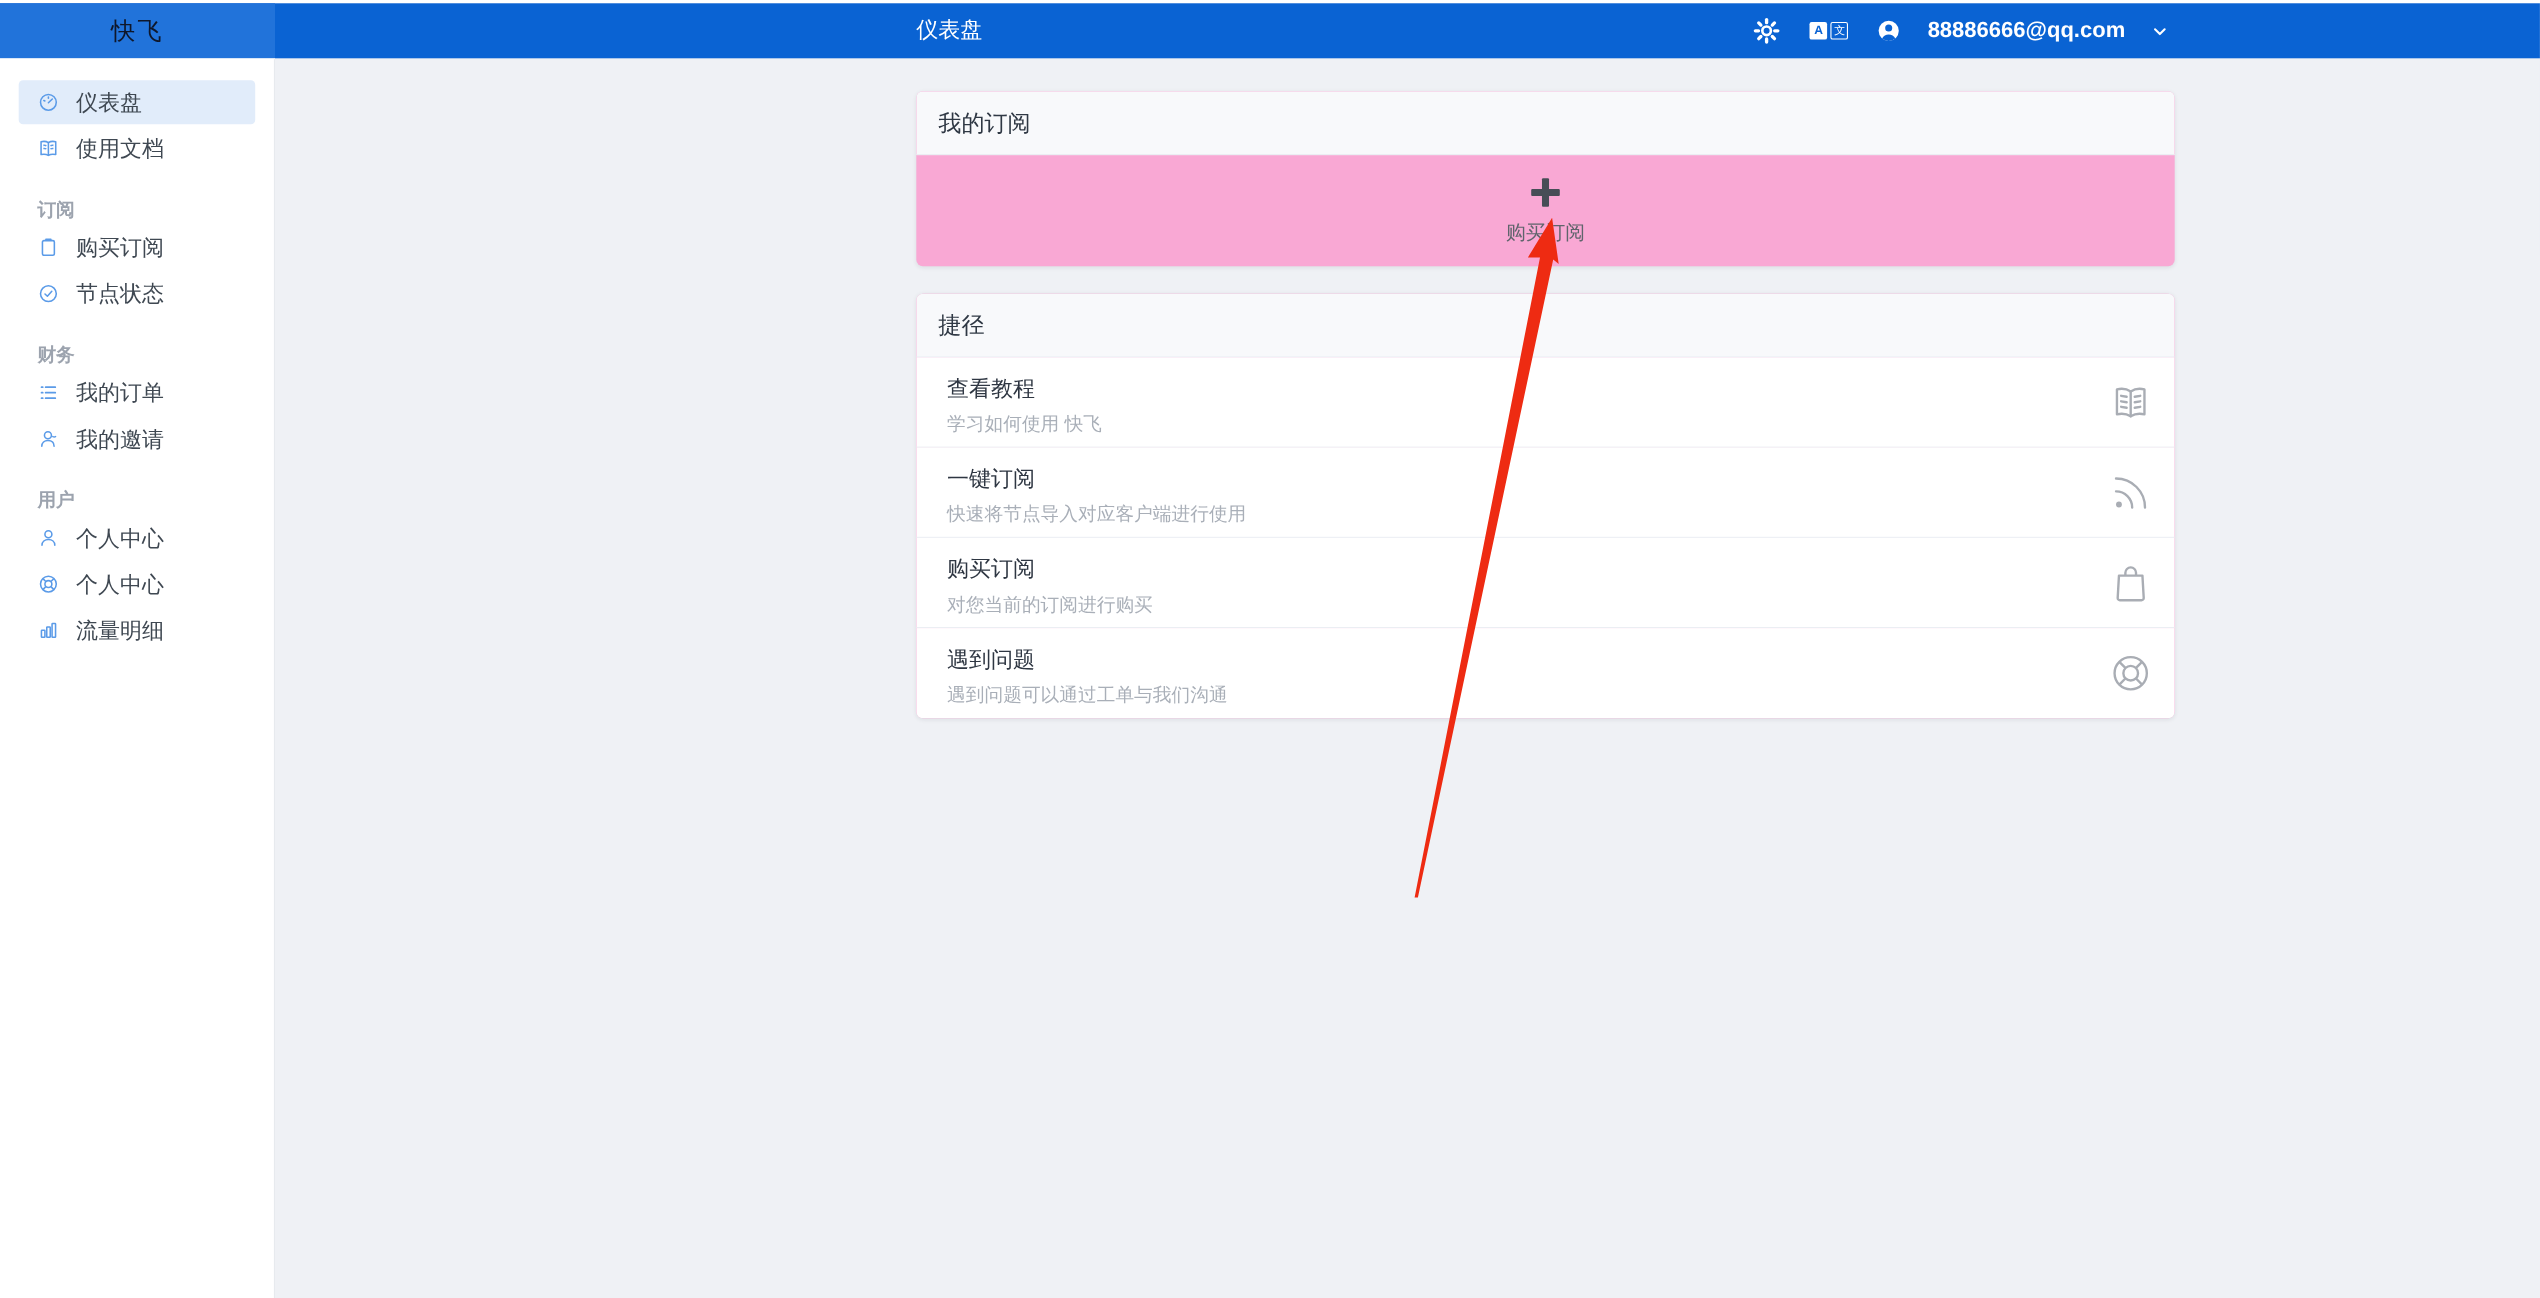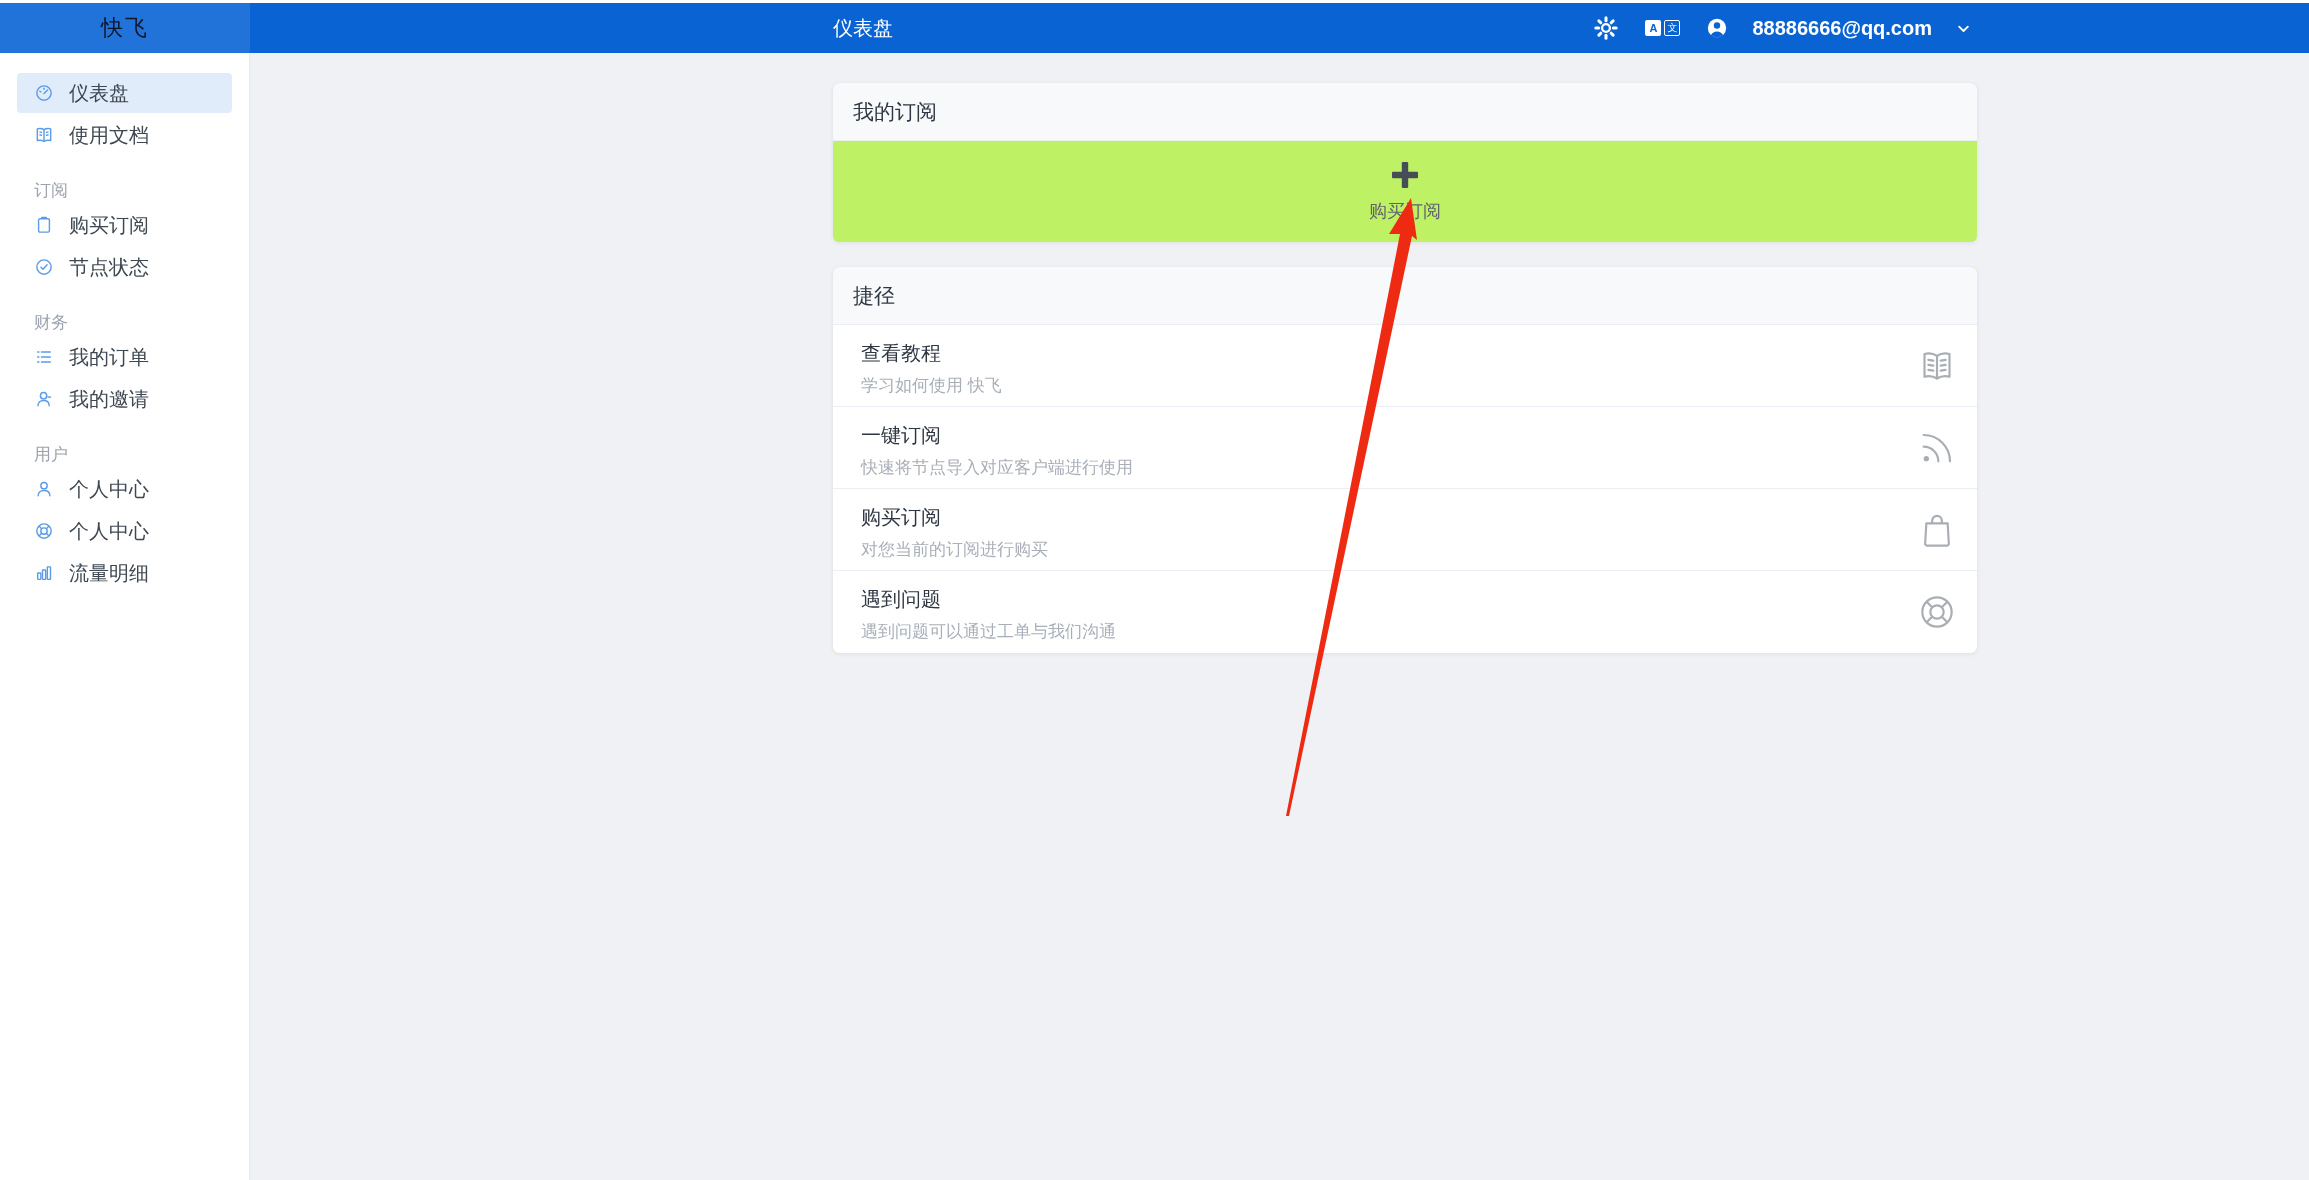--- a/index.html
+++ b/index.html
@@ -20,26 +20,26 @@
   .lang-a { width:16px; height:16px; background:#fff; color:#0A63D3; font-size:11px; font-weight:bold; border-radius:2px; display:flex; align-items:center; justify-content:center; }
   .lang-wen { width:16px; height:16px; border:1.5px solid #fff; color:#fff; font-size:10px; border-radius:2px; display:flex; align-items:center; justify-content:center; }
   .user-box { display:flex; align-items:center; gap:24px; cursor:pointer; }
   .user-email { color:#fff; font-size:20px; font-weight:bold; }
 
   
   .sidebar { position:absolute; left:0; top:53px; width:250px; height:1127px; background:#fff; border-right:1px solid #E7EAEE; }
   .nav { padding-top:20px; }
   .nav-item { display:flex; align-items:center; height:40px; margin:0 17px 2px 17px; padding-left:17px; gap:15px; border-radius:4px; color:#3F4852; font-size:20px; cursor:pointer; }
   .nav-item.active { background:#E1ECFA; }
-  .nav-section-label { margin:26px 0 4px 34px; height:20px; line-height:20px; color:#9CA3AE; font-size:17px; }
+  .nav-section-label { margin:26px 0 4px 34px; height:20px; line-height:20px; color:#9CA3AE; font-size:17px;font-weight:bold; }
   .nav-item svg { flex:0 0 auto; }
 
   
   .main { position:absolute; left:251px; top:53px; right:0; bottom:0; }
-  .card { position:absolute; left:582px; width:1144px; background:#bef264; border-radius:6px; box-shadow:0 1px 4px rgba(0,21,41,.08); overflow:hidden; }
+  .card { position:absolute; left:582px; width:1144px; background:#f9a8d4; border-radius:6px; box-shadow:0 1px 4px rgba(0,21,41,.08); overflow:hidden; }
   .card-sub { top:30px; height:159px; }
   .card-shortcuts { top:214px; height:386px; }
   .card-header { height:58px; background:#F8F9FB; border-bottom:1px solid #EBEEF3; display:flex; align-items:center; padding-left:20px; font-size:21px; color:#2F3844; }
   .sub-body { height:100px; display:flex; flex-direction:column; align-items:center; justify-content:center; gap:9px; cursor:pointer; }
   .sub-add-label { font-size:18px; color:#5F646C; }
 
   .shortcut-row { position:relative; height:82px; padding:15px 20px 0 28px; border-bottom:1px solid #EBEEF3; cursor:pointer; background:#fff; }
   .shortcut-row:last-child { border-bottom:none; }
   .shortcut-title { font-size:20px; color:#2E3642; margin-bottom:7px; }
   .shortcut-subtitle { font-size:17px; color:#A9AFB8; }

